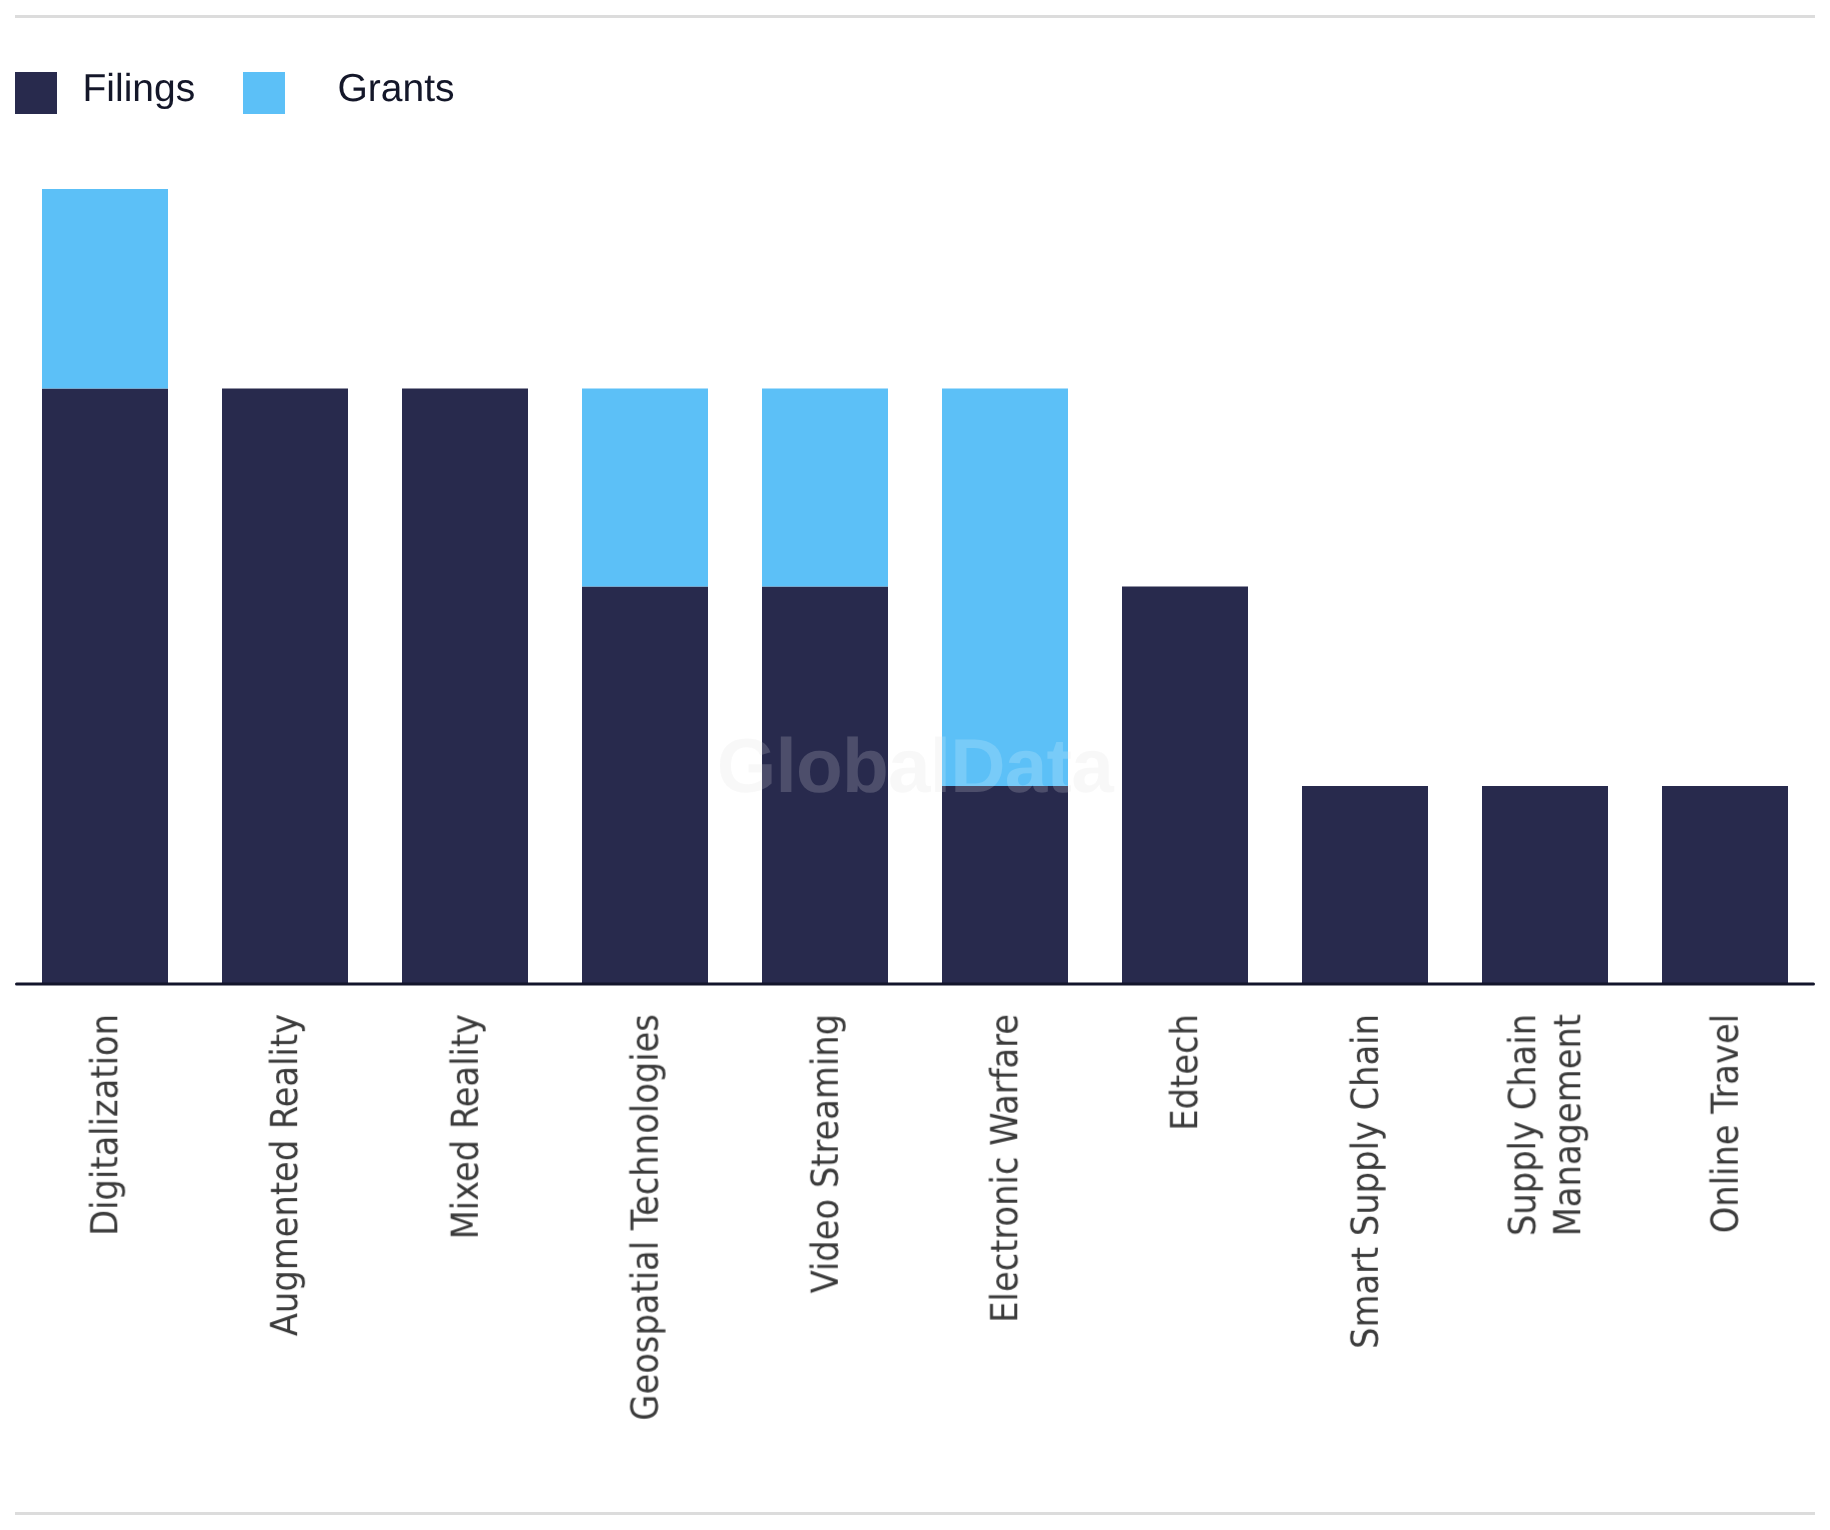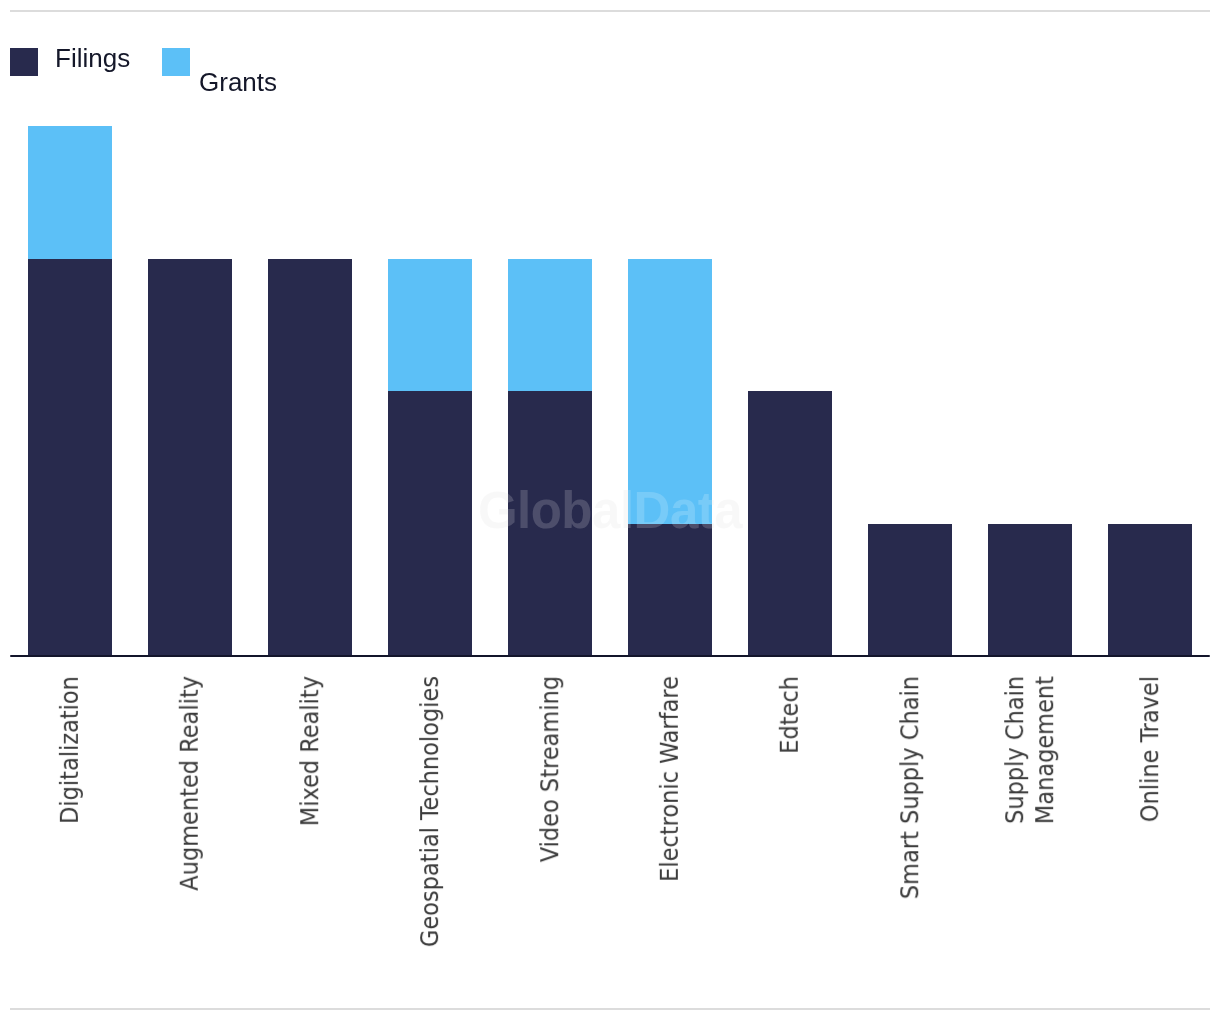--- a/index.html
+++ b/index.html
@@ -12,21 +12,21 @@
   #rule-bottom{top:1008px;}
 
   #legend{position:absolute;left:0;top:0;width:1220px;height:100px;}
   .legend-item{position:absolute;top:48px;height:28px;}
   .legend-swatch{position:absolute;left:0;top:0;width:28px;height:28px;}
   .legend-label{position:absolute;top:-3.8px;will-change:transform;font-size:26px;line-height:28px;color:#141729;
      font-family:"Liberation Sans",sans-serif;white-space:nowrap;}
   #legend-item-0{left:10px;}
   #legend-item-1{left:162px;}
   #legend-item-0 .legend-label{left:44.6px;}
-  #legend-item-1 .legend-label{left:37px;margin-top:24px;}
+  #legend-item-1 .legend-label{left:63px;}
 
   #plot{position:absolute;left:0;top:0;width:1220px;height:1020px;}
   .bar{position:absolute;width:84px;}
   .seg{position:absolute;left:0;width:84px;}
 
   .watermark{position:absolute;will-change:transform;left:0;top:485.3px;width:1220px;text-align:center;
     font-size:51px;line-height:51px;font-weight:bold;
     letter-spacing:-0.5px;
     font-family:"Liberation Sans",sans-serif;pointer-events:none;}
   #watermark-back{color:rgba(0,0,0,0.032);z-index:1;}

